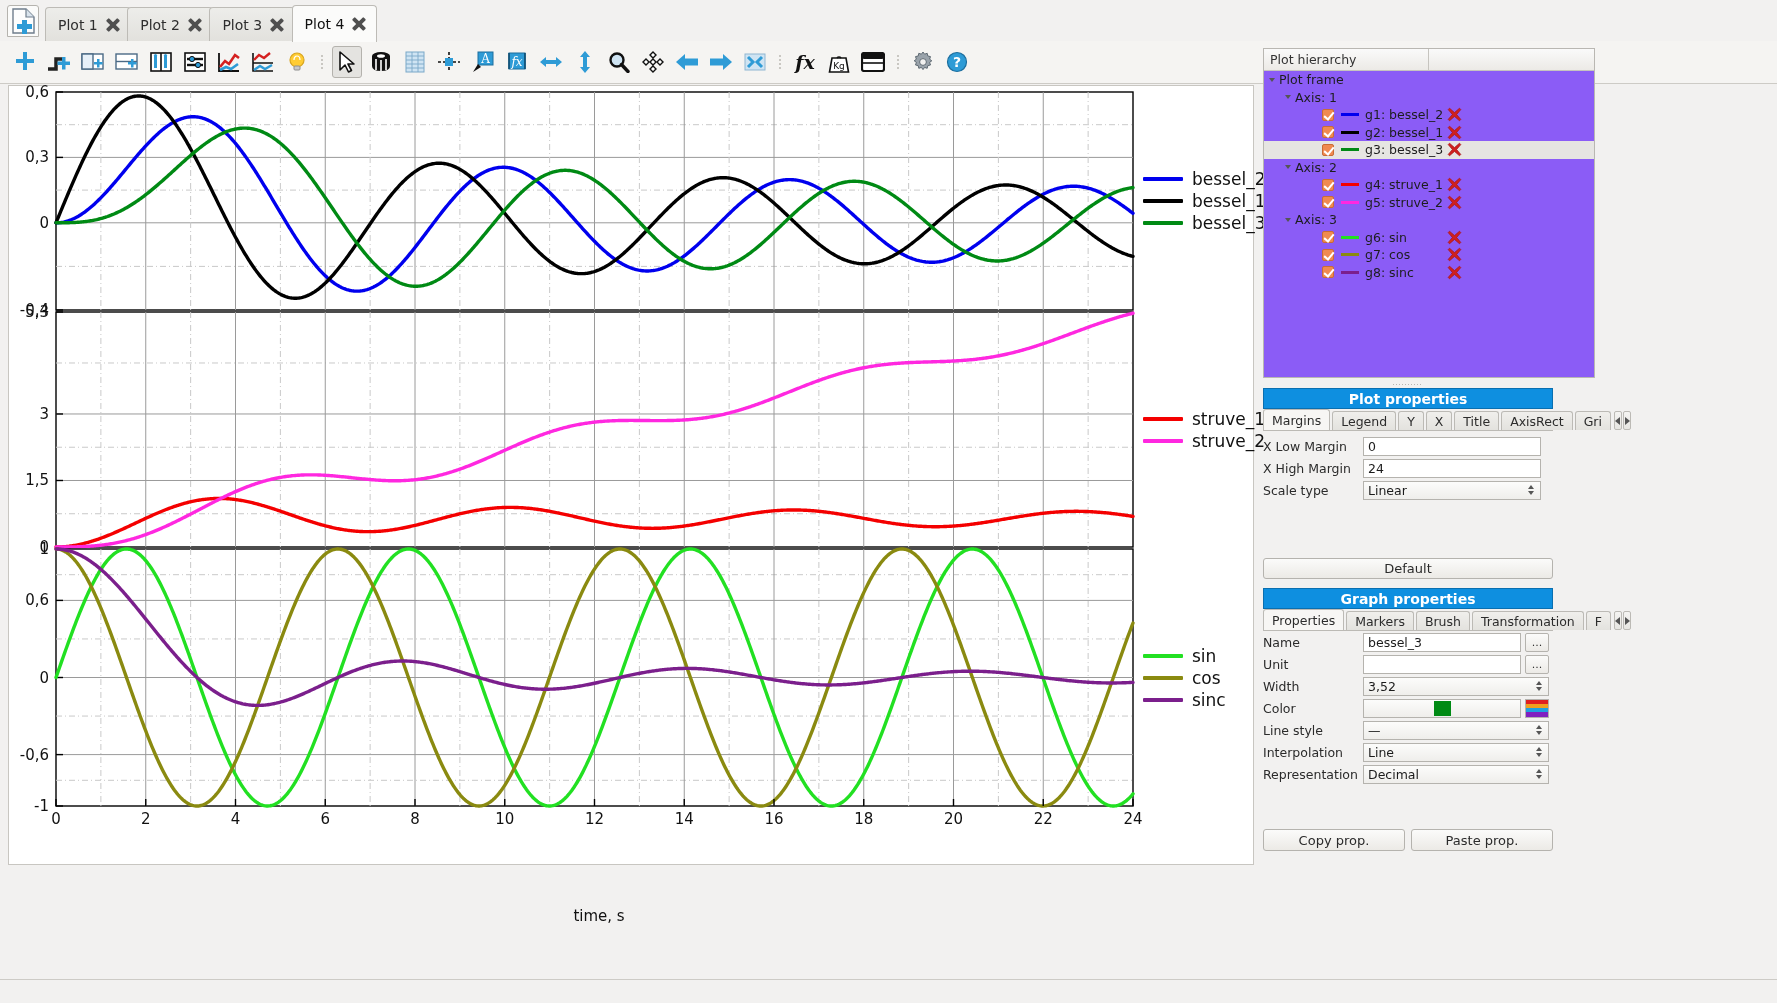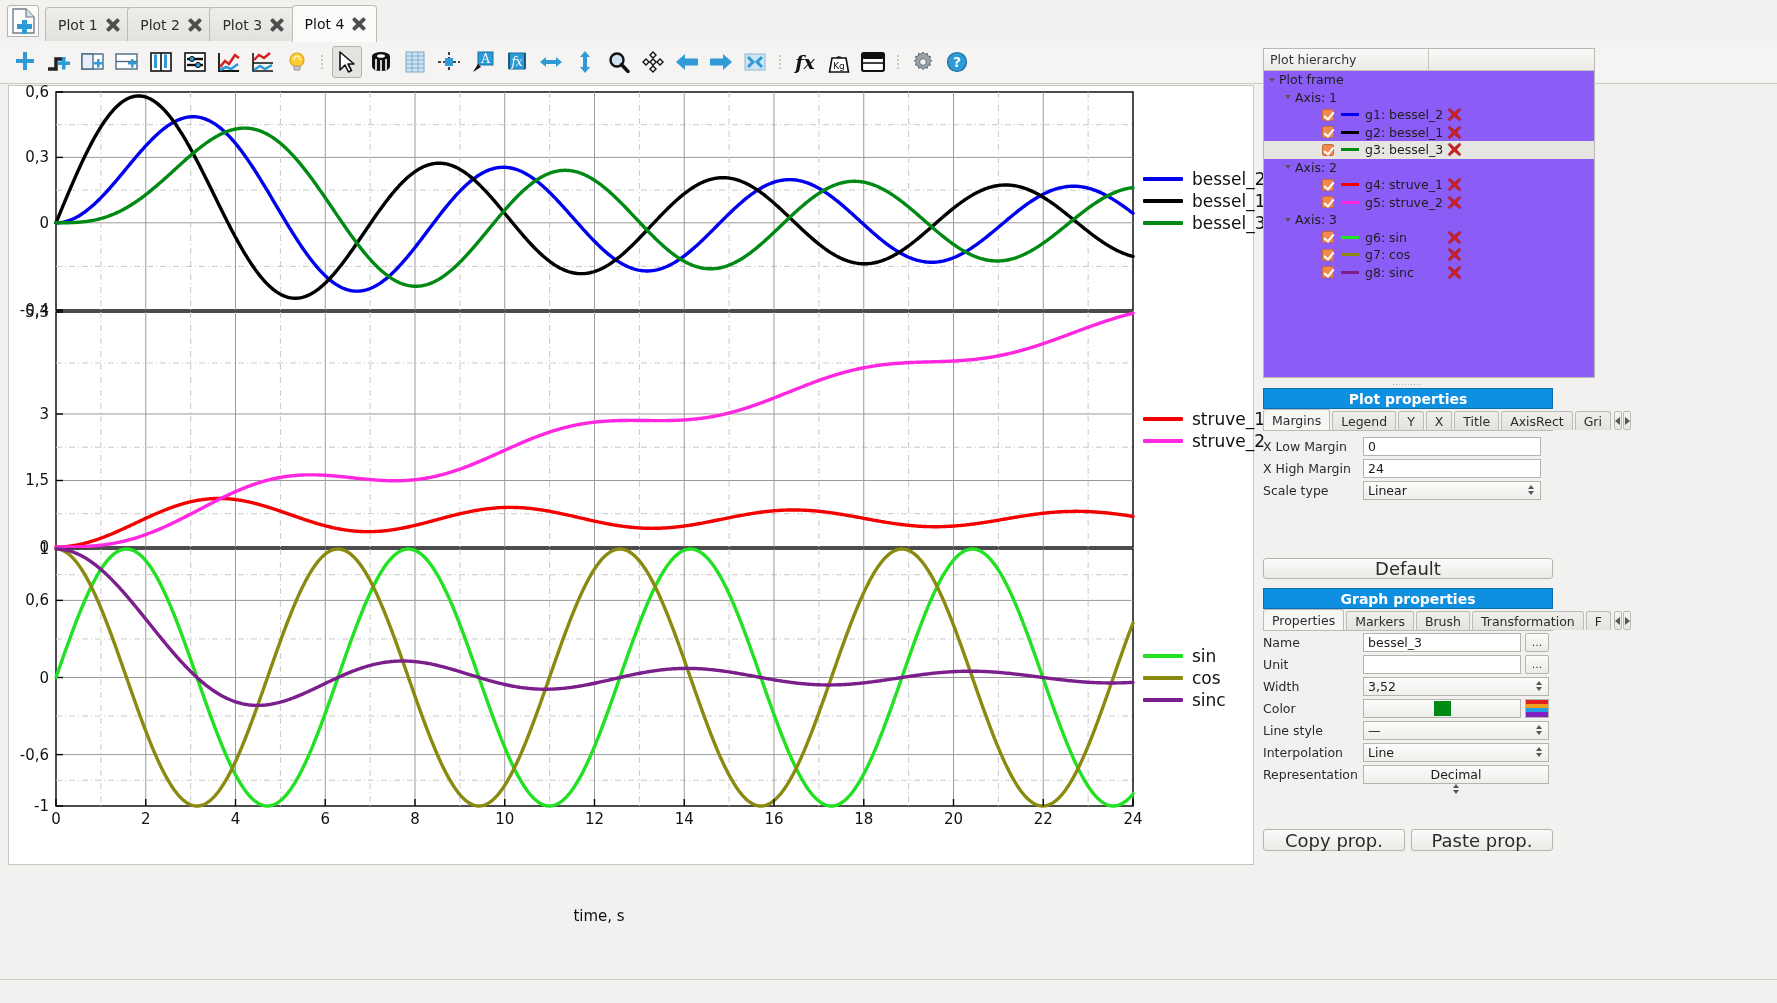--- a/index.html
+++ b/index.html
@@ -161,21 +161,21 @@
     width:10px;flex:0 0 auto;
   }
   .spin i{
     display:block;width:0;height:0;border-left:3.5px solid transparent;
     border-right:3.5px solid transparent;margin:1px 0;
   }
   .spin i.up{border-bottom:4px solid #555;}
   .spin i.dn{border-top:4px solid #555;}
   .pbtn{
     background:linear-gradient(#fbfbfa,#eceae6);border:1px solid #b5b3ae;border-radius:3px;
-    font-size:18px;color:#2b2b2b;text-align:left;box-sizing:border-box;
+    font-size:13px;color:#2b2b2b;text-align:left;box-sizing:border-box;
     display:flex;align-items:center;justify-content:center;
   }
   .dots{
     width:24px;height:19px;background:linear-gradient(#fbfbfa,#eceae6);
     border:1px solid #b5b3ae;border-radius:2px;font-size:11px;
     display:flex;align-items:center;justify-content:center;color:#333;box-sizing:border-box;
   }
   .chkrow{display:flex;align-items:center;gap:6px;font-size:12.5px;color:#2b2b2b;}
   #statusbar{
     position:absolute;left:0;bottom:0;width:1777px;height:24px;
@@ -833,21 +833,21 @@
           <div class="pcombo" style="width: 186px;">
             <span>Line</span>
             <span class="spin">
               <i class="up"></i>
               <i class="dn"></i>
             </span>
           </div>
         </div>
         <div class="prow">
           <div class="plabel">Representation</div>
-          <div class="pcombo" style="width: 186px; flex-direction: column;">
+          <div class="pcombo" style="width: 186px;">
             <span>Decimal</span>
             <span class="spin">
               <i class="up"></i>
               <i class="dn"></i>
             </span>
           </div>
         </div>
       </div>
   </div>
 

